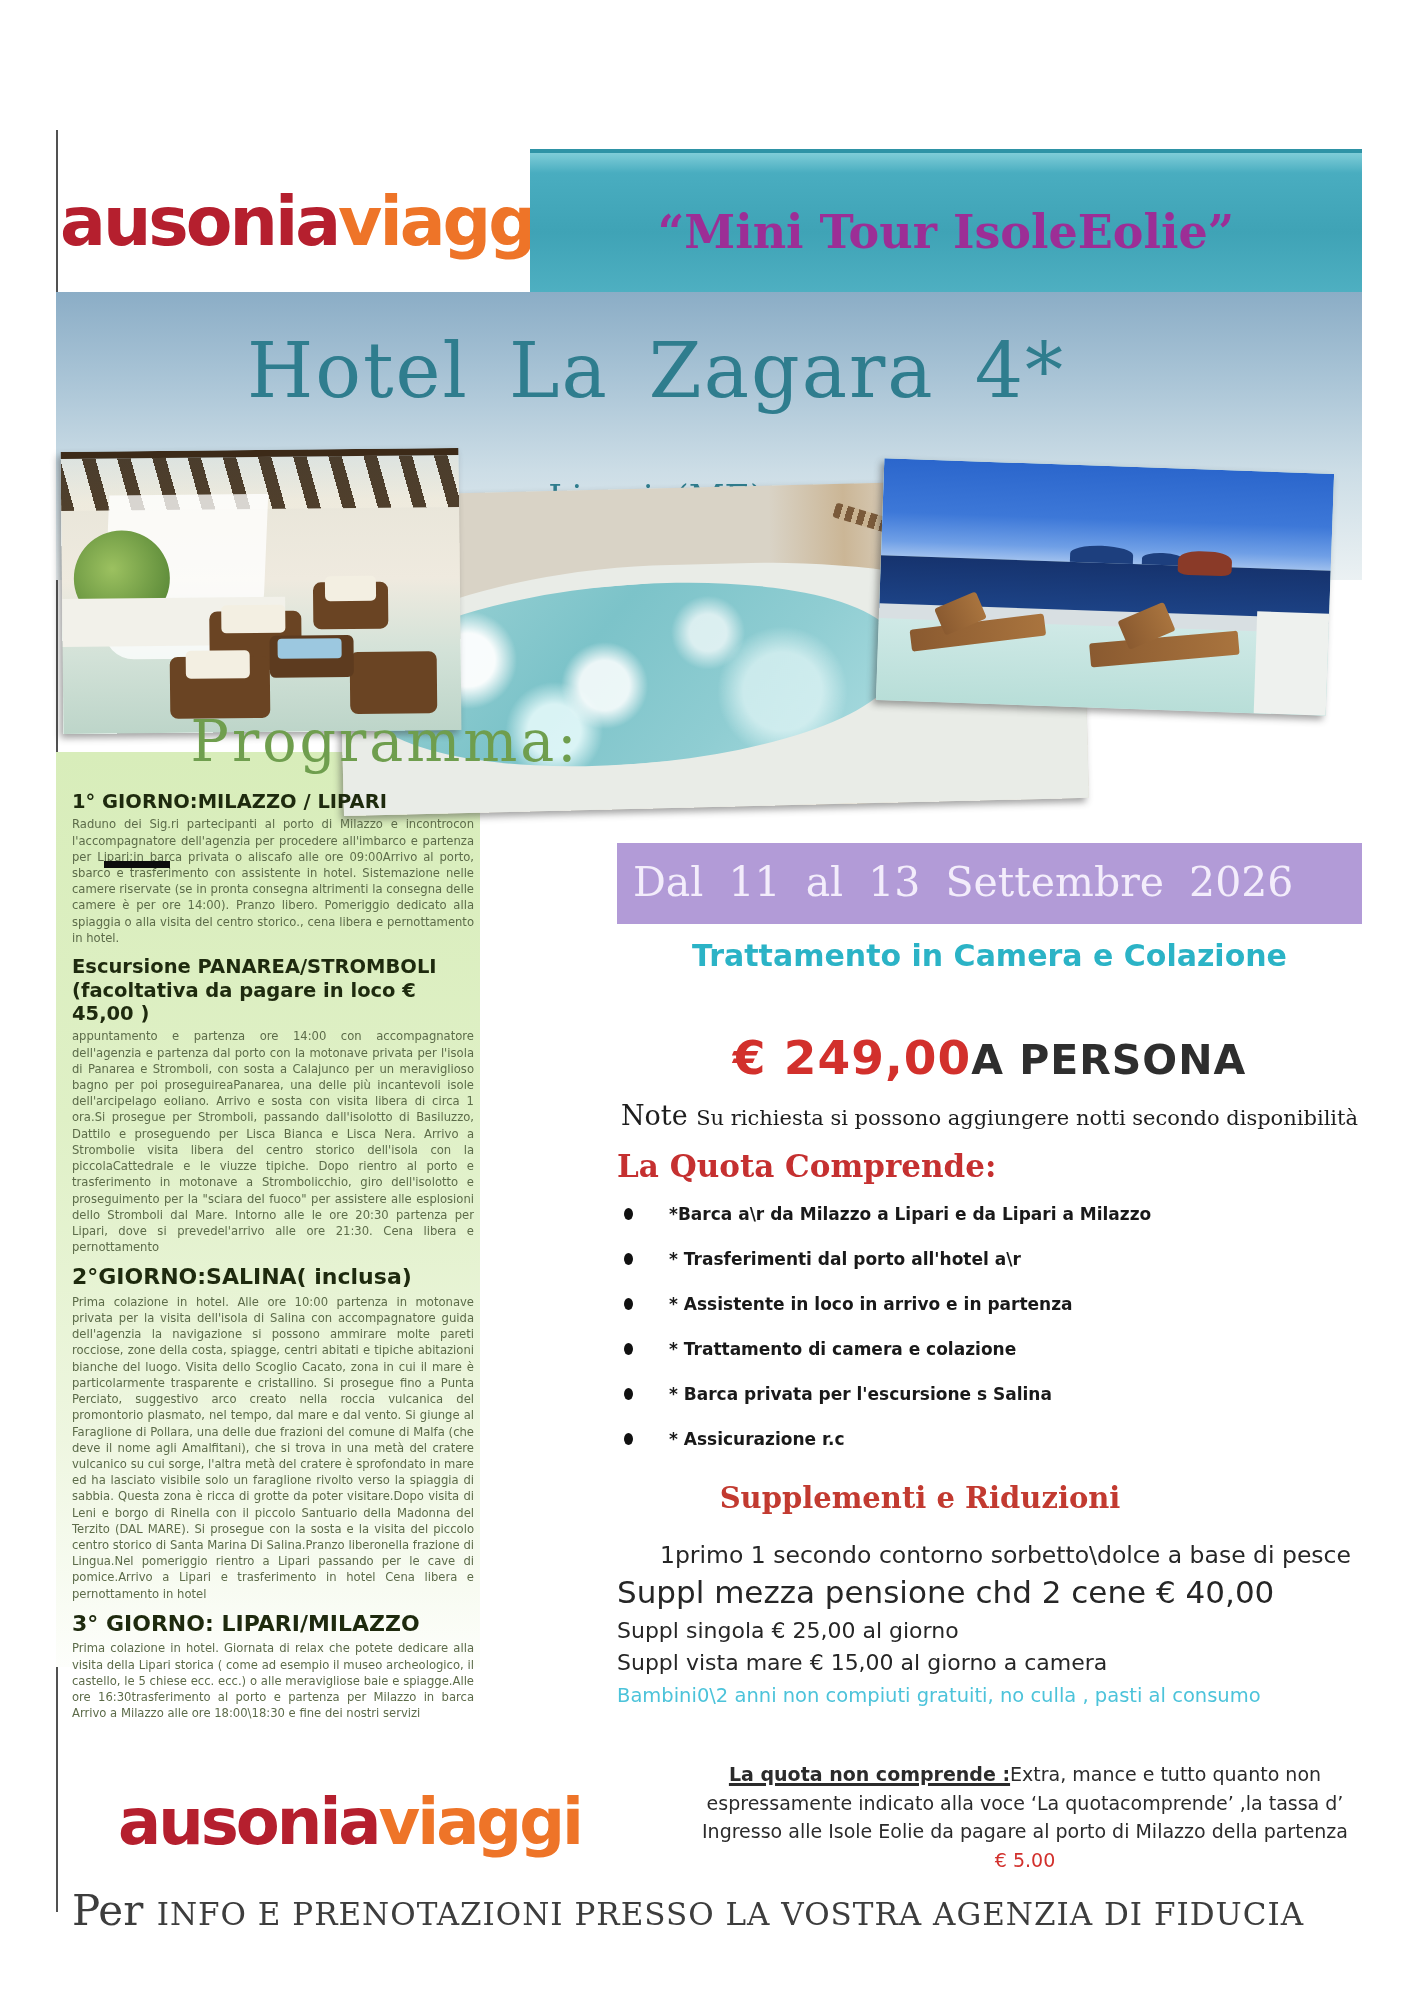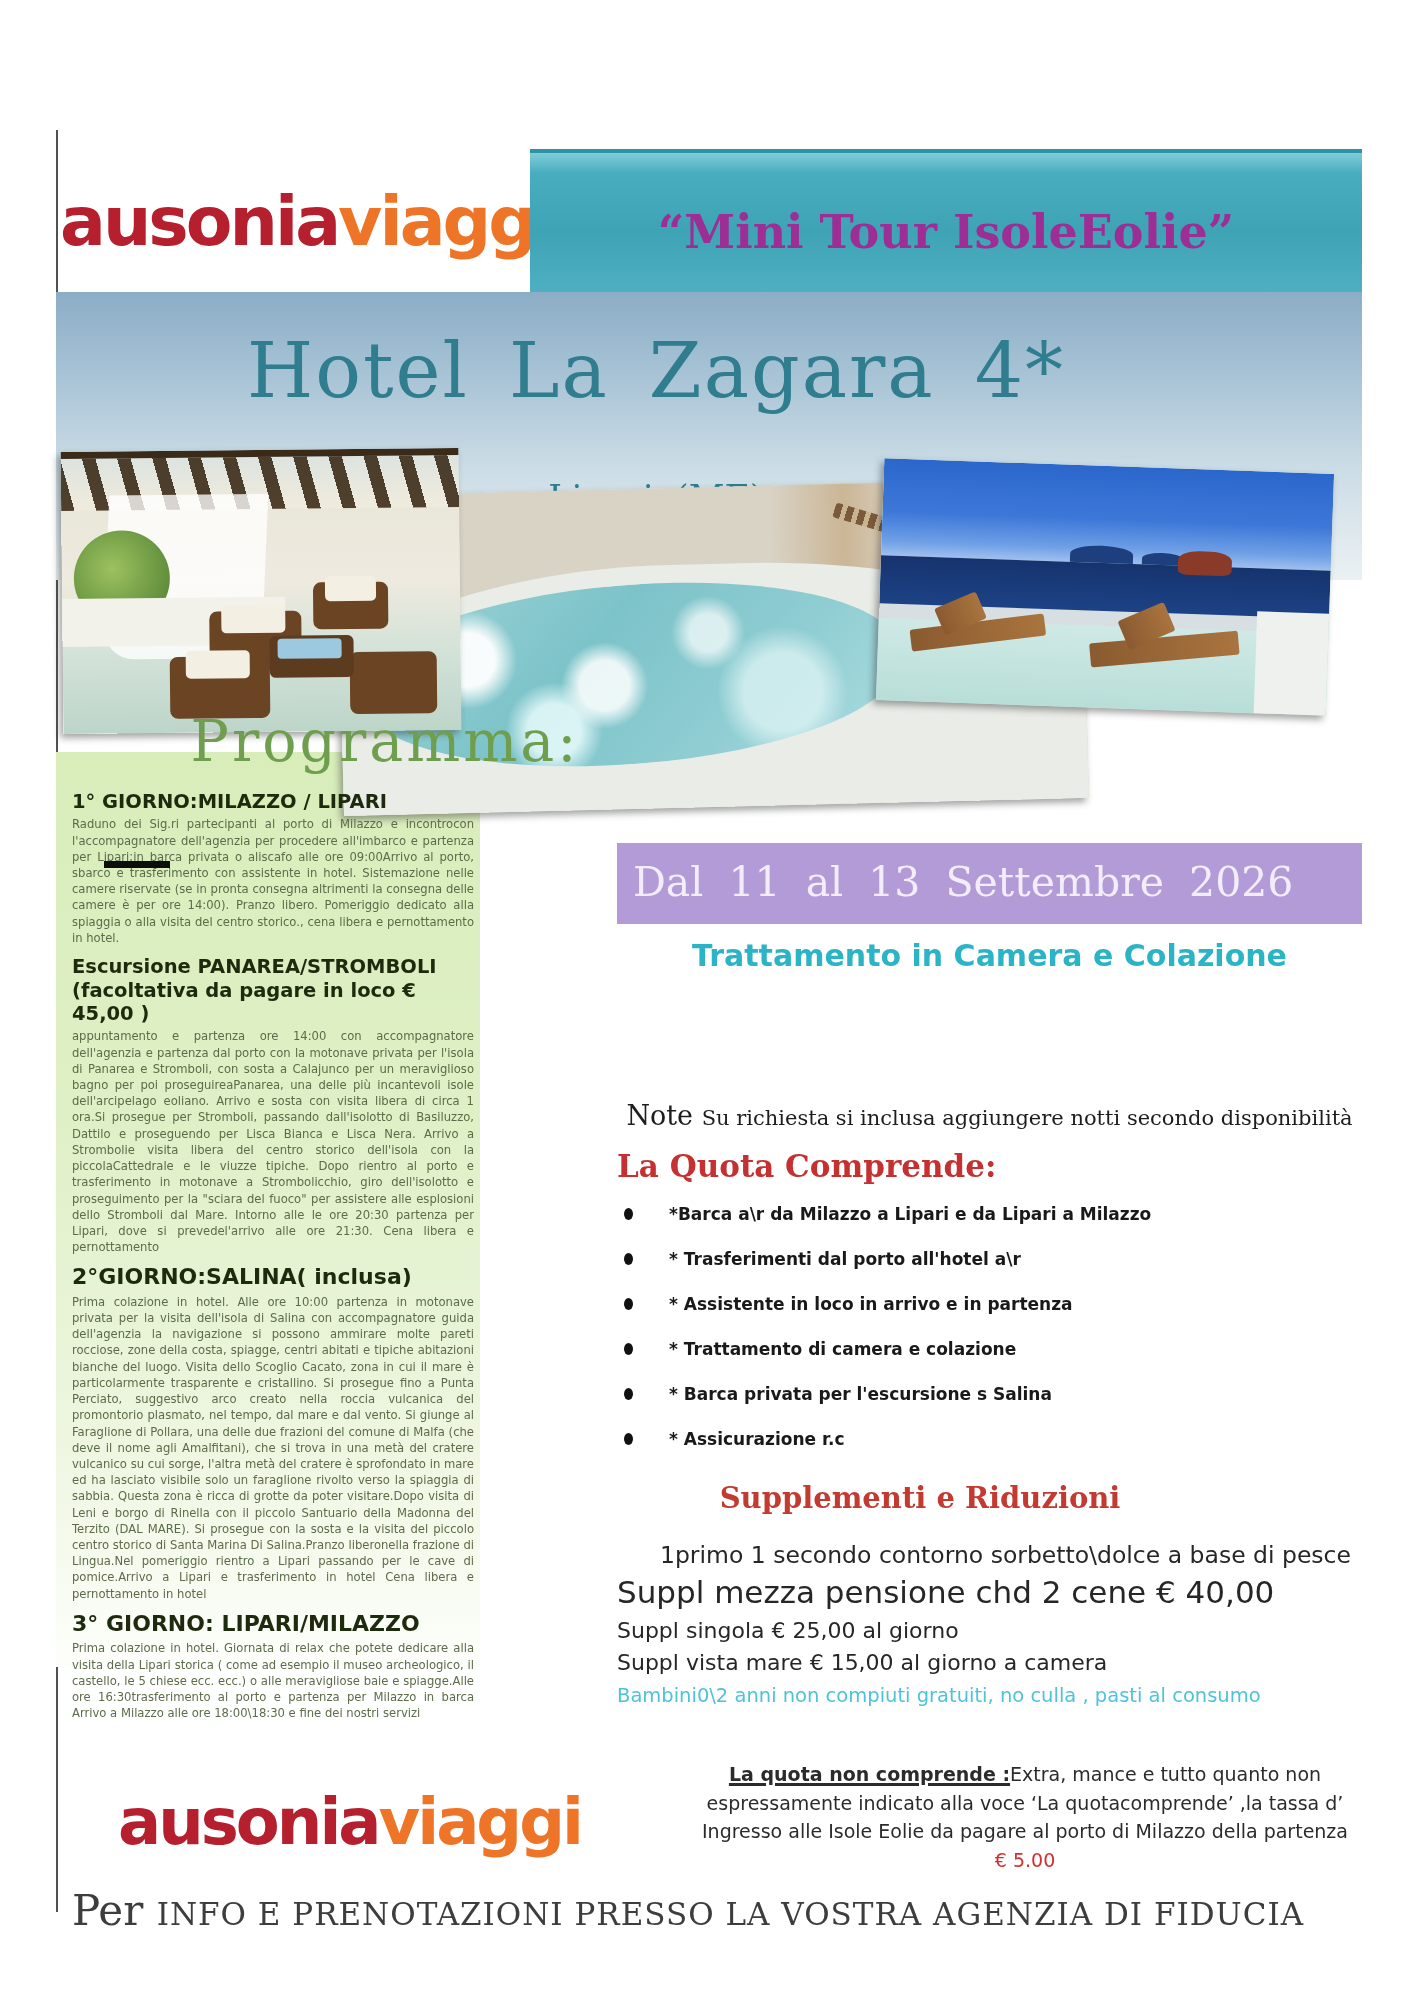--- a/index.html
+++ b/index.html
@@ -192,23 +192,26 @@
     <div>appuntamento e partenza ore 14:00 con accompagnatore dell'agenzia e partenza dal porto con la motonave privata per l'isola di Panarea e Stromboli, con sosta a Calajunco per un meraviglioso bagno per poi proseguireaPanarea, una delle più incantevoli isole dell'arcipelago eoliano. Arrivo e sosta con visita libera di circa 1 ora.Si prosegue per Stromboli, passando dall'isolotto di Basiluzzo, Dattilo e proseguendo per Lisca Bianca e Lisca Nera. Arrivo a Strombolie visita libera del centro storico dell'isola con la piccolaCattedrale e le viuzze tipiche. Dopo rientro al porto e trasferimento in motonave a Strombolicchio, giro dell'isolotto e proseguimento per la "sciara del fuoco" per assistere alle esplosioni dello Stromboli dal Mare. Intorno alle le ore 20:30 partenza per Lipari, dove si prevedel'arrivo alle ore 21:30. Cena libera e pernottamento</div>
     <div class="day-title big">2°GIORNO:SALINA( inclusa)</div>
     <div>Prima colazione in hotel. Alle ore 10:00 partenza in motonave privata per la visita dell'isola di Salina con accompagnatore guida dell'agenzia la navigazione si possono ammirare molte pareti rocciose, zone della costa, spiagge, centri abitati e tipiche abitazioni bianche del luogo. Visita dello Scoglio Cacato, zona in cui il mare è particolarmente trasparente e cristallino. Si prosegue fino a Punta Perciato, suggestivo arco creato nella roccia vulcanica del promontorio plasmato, nel tempo, dal mare e dal vento. Si giunge al Faraglione di Pollara, una delle due frazioni del comune di Malfa (che deve il nome agli Amalfitani), che si trova in una metà del cratere vulcanico su cui sorge, l'altra metà del cratere è sprofondato in mare ed ha lasciato visibile solo un faraglione rivolto verso la spiaggia di sabbia. Questa zona è ricca di grotte da poter visitare.Dopo visita di Leni e borgo di Rinella con il piccolo Santuario della Madonna del Terzito (DAL MARE). Si prosegue con la sosta e la visita del piccolo centro storico di Santa Marina Di Salina.Pranzo liberonella frazione di Lingua.Nel pomeriggio rientro a Lipari passando per le cave di pomice.Arrivo a Lipari e trasferimento in hotel Cena libera e pernottamento in hotel</div>
     <div class="day-title big">3° GIORNO: LIPARI/MILAZZO</div>
     <div>Prima colazione in hotel. Giornata di relax che potete dedicare alla visita della Lipari storica ( come ad esempio il museo archeologico, il castello, le 5 chiese ecc. ecc.) o alle meravigliose baie e spiagge.Alle ore 16:30trasferimento al porto e partenza per Milazzo in barca Arrivo a Milazzo alle ore 18:00\18:30 e fine dei nostri servizi</div>
   </div>
 
   <div class="abs dates-band">Dal 11 al 13 Settembre 2026</div>
   <div class="abs treatment">Trattamento in Camera e Colazione</div>
 
+  <div class="abs price-row">
+    <span class="price-val">€ 249,00</span><span class="price-suffix">A PERSONA</span>
+  </div>
 
   <div class="abs note-row">
-    <span class="note-label">Note </span><span class="note-text">Su richiesta si inclusa aggiungere notti secondo disponibilità</span>
+    <span class="note-label">Note </span><span class="note-text">Su richiesta si possono aggiungere notti secondo disponibilità</span>
   </div>
 
   <div class="abs includes-title">La Quota Comprende:</div>
   <div class="abs includes">
     <div class="inc-item">
         <span class="inc-dot"></span>
         <span>*Barca a\r da Milazzo a Lipari e da Lipari a Milazzo</span>
       </div>
     <div class="inc-item">
         <span class="inc-dot"></span>

